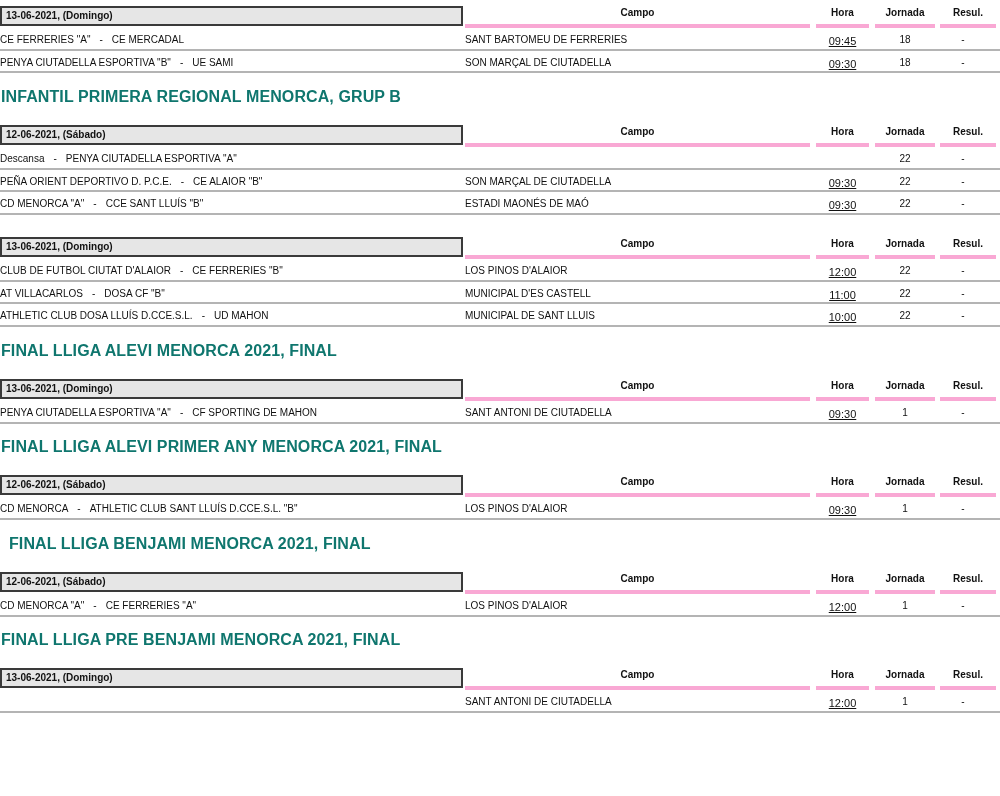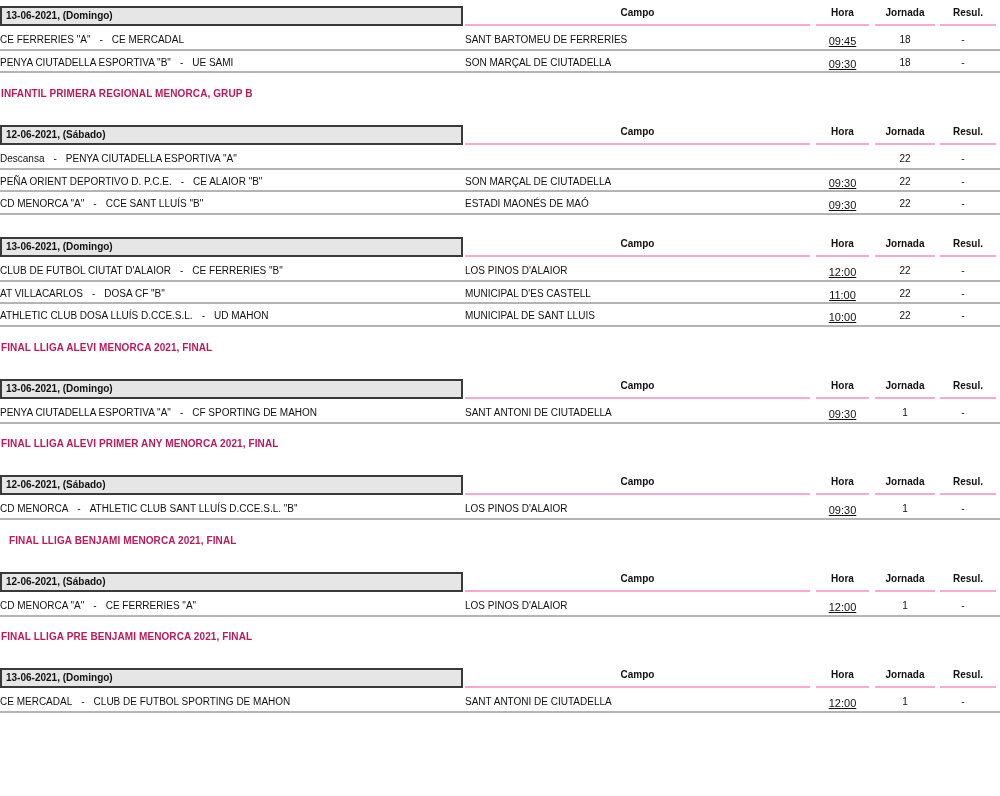--- a/index.html
+++ b/index.html
@@ -2,33 +2,33 @@
 <html><head>
 <meta charset="utf-8">
 <style>
   html, body { margin: 0; padding: 0; background: #ffffff; }
   body {
     width: 1000px; height: 796px; overflow: hidden; position: relative;
     font-family: "Liberation Sans", "DejaVu Sans", sans-serif; color: #111;
   }
   .page { position: absolute; left: 0; top: 0; width: 1000px; }
   .section-title {
-    position: absolute; left: 1px; font-weight: bold; font-size: 10px;
-    letter-spacing: 0.1px; color: #be185d; white-space: nowrap;
+    position: absolute; left: 1px; font-weight: bold; font-size: 16px;
+    letter-spacing: 0.1px; color: #0f766e; white-space: nowrap;
   }
   .block { position: absolute; left: 0; width: 1000px; }
   .hdr { position: relative; height: 22px; }
   .date-box {
     position: absolute; left: 0; top: 0; width: 455px; height: 16px;
     background: #e6e6e6; border: 2px solid #3a3a3a;
     font-weight: bold; font-size: 10px; line-height: 16px; padding-left: 4px;
     box-sizing: content-box; white-space: nowrap;
   }
   .col-h {
-    position: absolute; top: 0; height: 18px; border-bottom: 2px solid #f9a8d4;
+    position: absolute; top: 0; height: 18px; border-bottom: 4px solid #f9a8d4;
     font-weight: bold; font-size: 10px; line-height: 14px; text-align: center;
     white-space: nowrap;
   }
   .col-campo { left: 465px; width: 345px; }
   .col-hora { left: 816px; width: 53px; }
   .col-jornada { left: 875px; width: 60px; }
   .col-resul { left: 940px; width: 56px; }
   .row {
     position: relative; height: 20.5px; border-bottom: 2px solid #b4b4b4;
     font-size: 10px;
@@ -191,21 +191,20 @@
   <div class="section-title" style="top:631px;">FINAL LLIGA PRE BENJAMI MENORCA 2021, FINAL</div>
   <div class="block" style="top:668px;">
     <div class="hdr">
       <div class="date-box">13-06-2021,  (Domingo)</div>
       <div class="col-h col-campo">Campo</div>
       <div class="col-h col-hora">Hora</div>
       <div class="col-h col-jornada">Jornada</div>
       <div class="col-h col-resul">Resul.</div>
     </div>
     <div class="row">
-      <span class="cell c-match"><span>CE MERCADAL</span><span class="sep">-</span><span>CLUB DE FUTBOL SPORTING DE MAHON</span></span>
       <span class="cell c-campo">SANT ANTONI DE CIUTADELLA</span>
       <span class="cell c-hora">12:00</span>
       <span class="cell c-jornada">1</span>
       <span class="cell c-resul">-</span>
     </div>
   </div>
 
 </div>
 
 </body></html>

